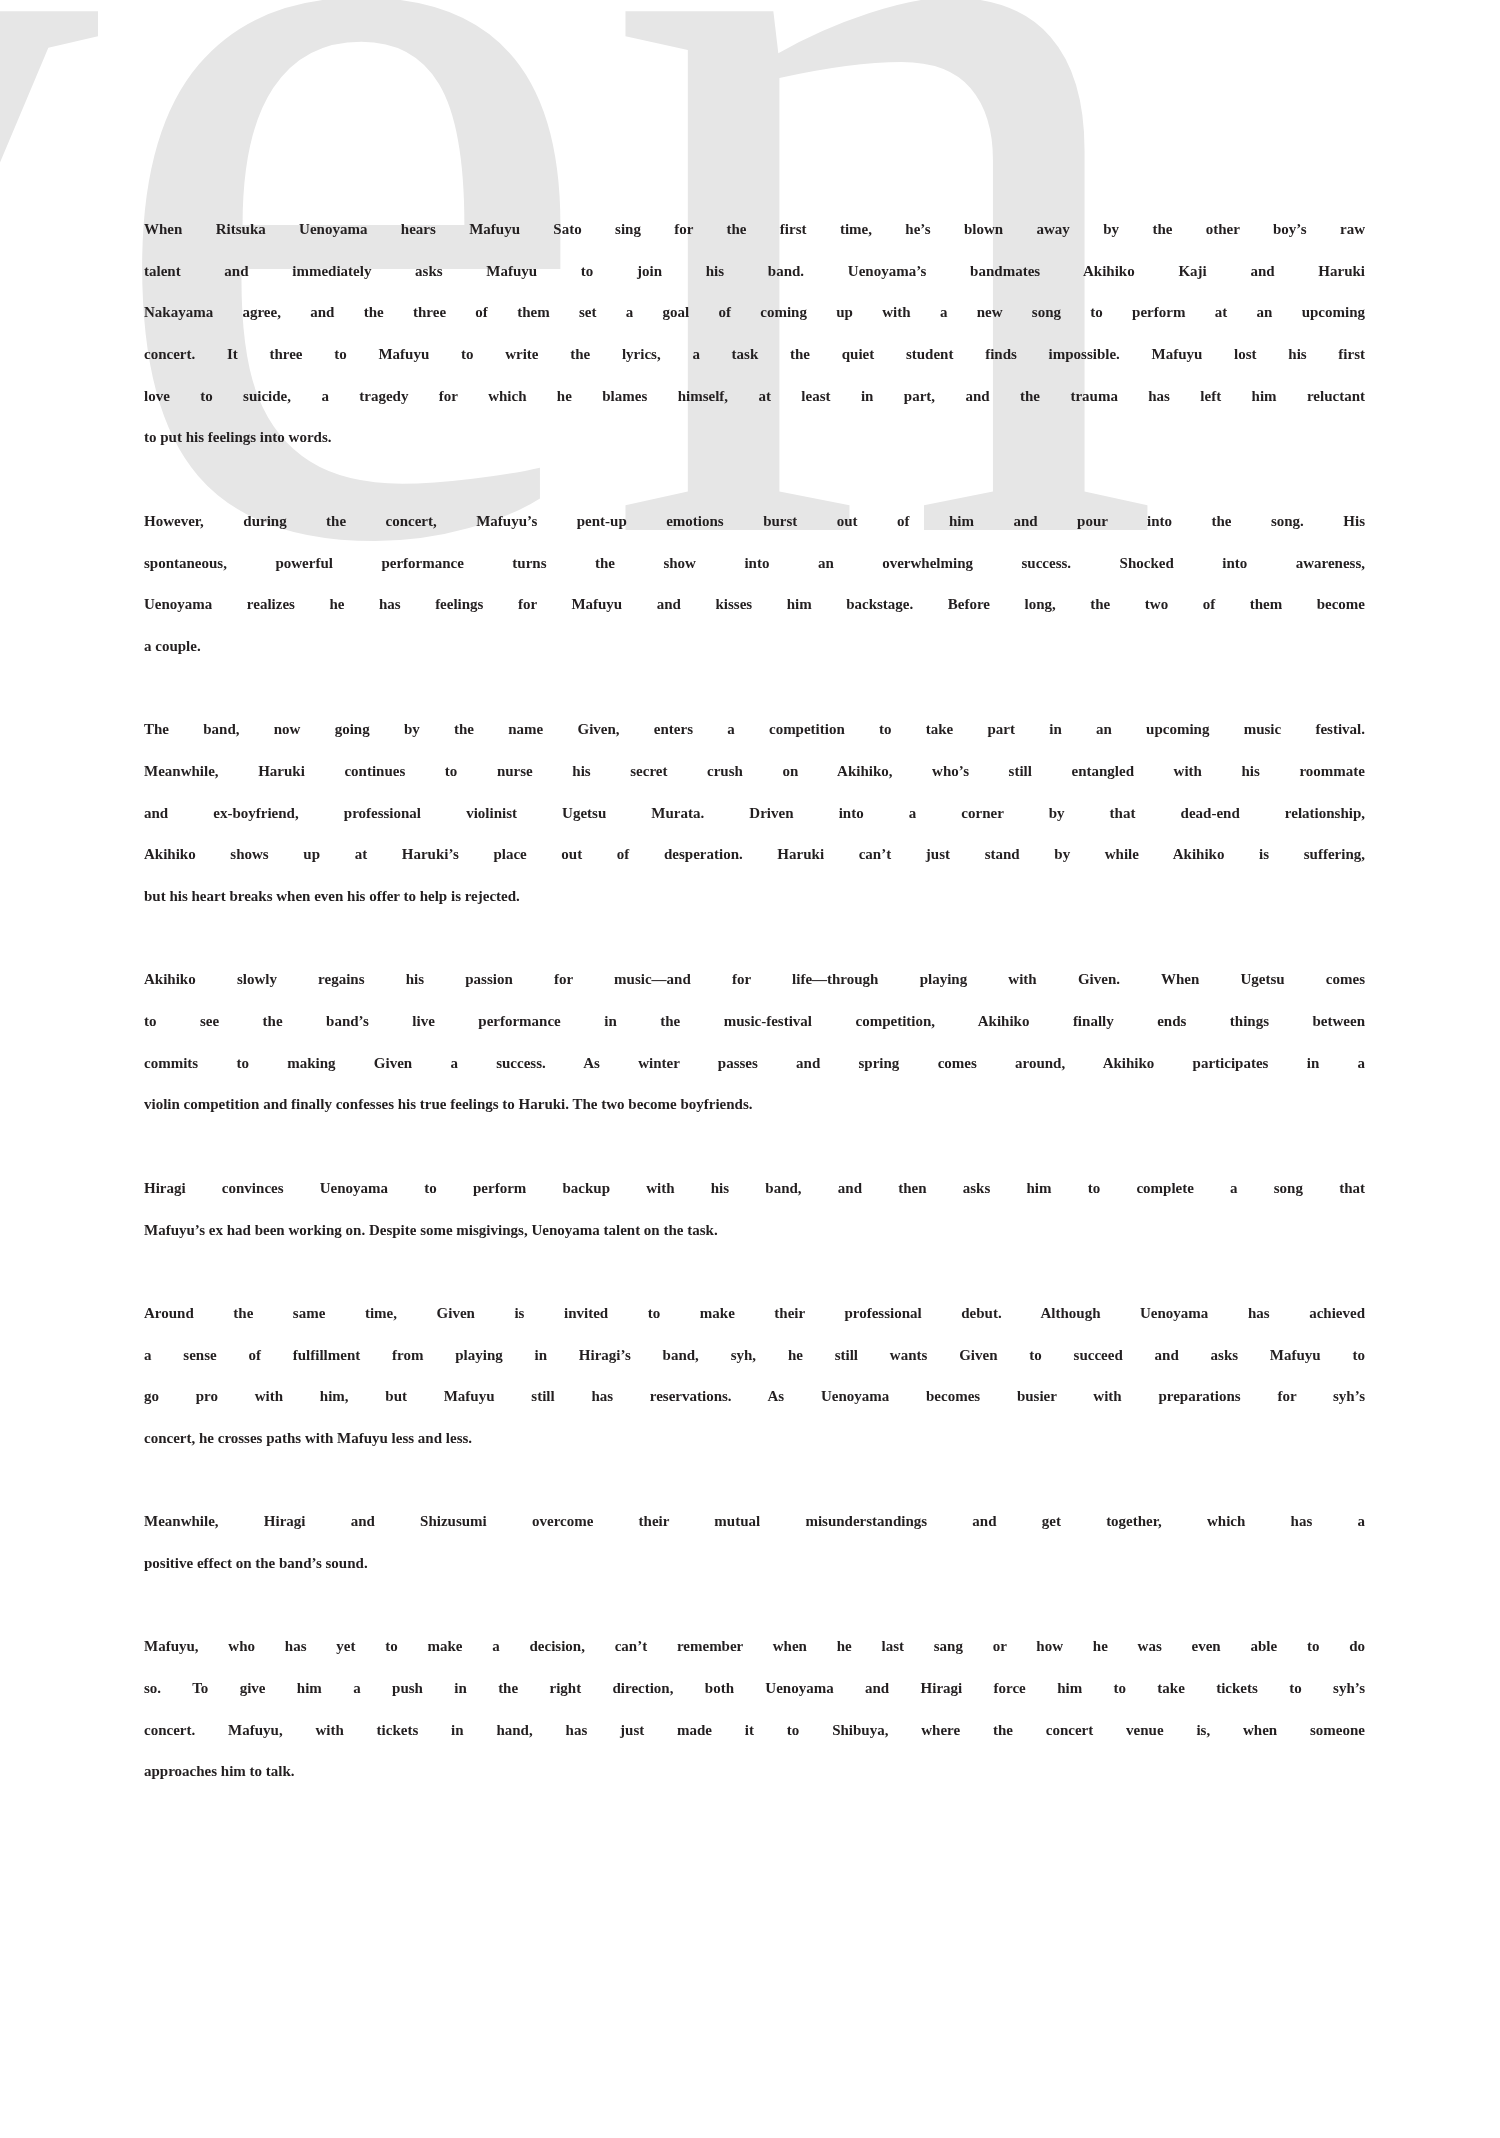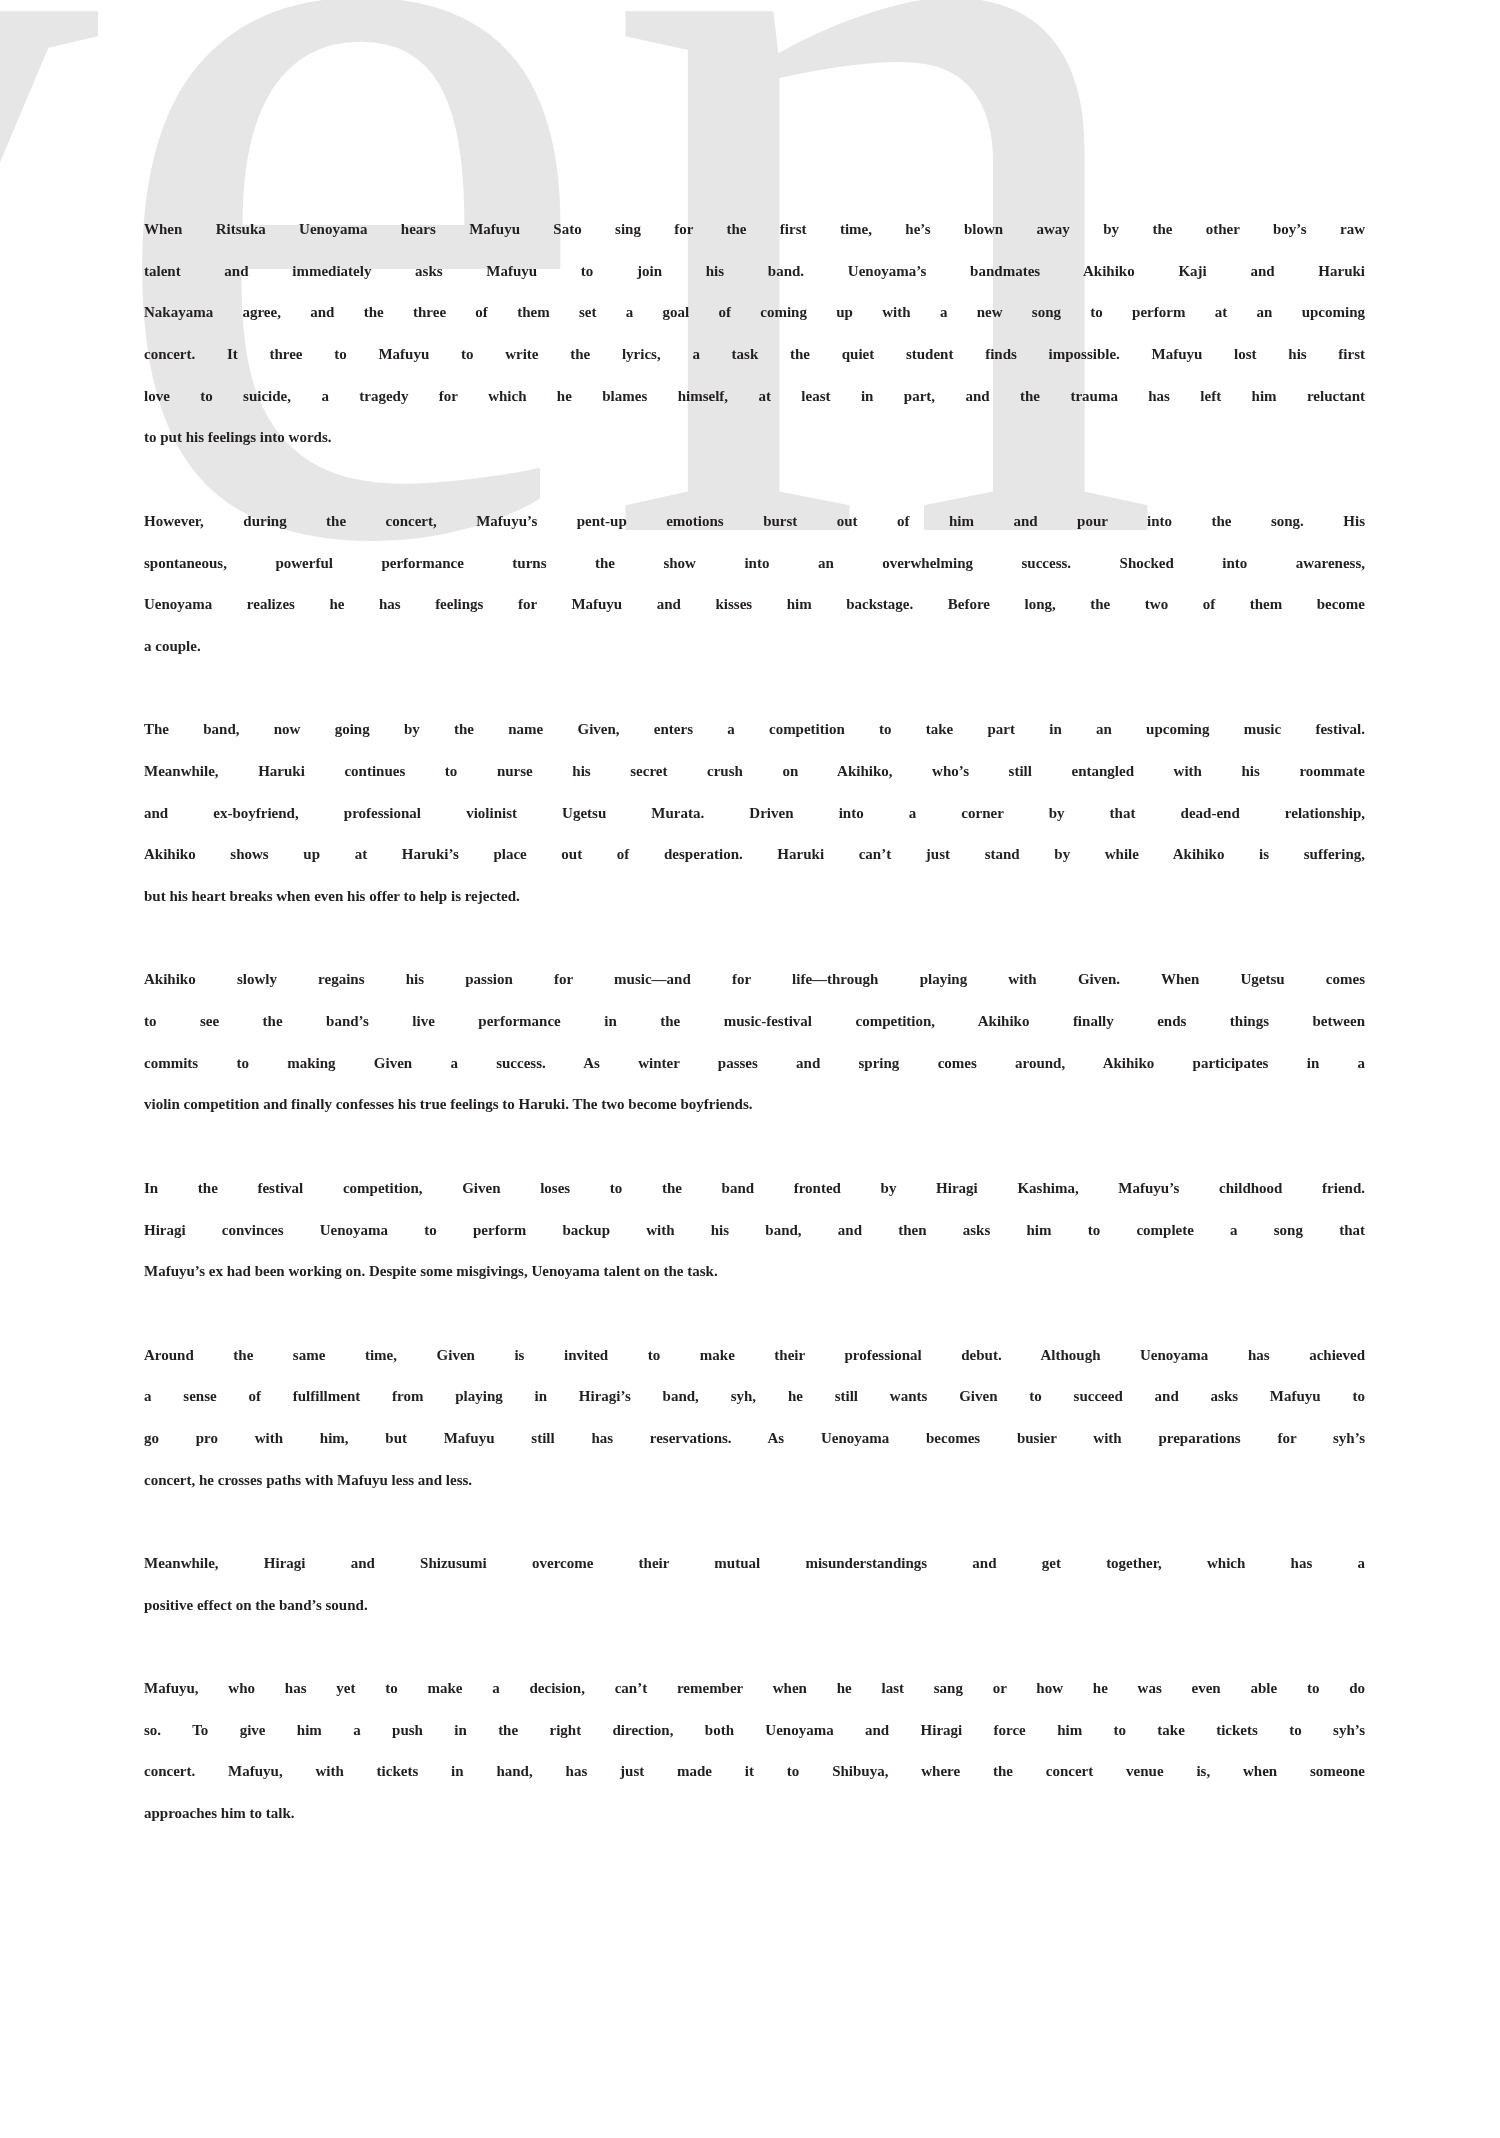--- a/index.html
+++ b/index.html
@@ -84,21 +84,20 @@
   </p>
 
   <p class="para">
     <span class="line">Akihiko slowly regains his passion for music—and for life—through playing with Given. When Ugetsu comes</span>
     <span class="line">to see the band’s live performance in the music-festival competition, Akihiko finally ends things between</span>
     <span class="line">commits to making Given a success. As winter passes and spring comes around, Akihiko participates in a</span>
     <span class="line last">violin competition and finally confesses his true feelings to Haruki. The two become boyfriends.</span>
   </p>
 
   <p class="para">
-    <span class="line">In the festival competition, Given loses to the band fronted by Hiragi Kashima, Mafuyu’s childhood friend.</span>
     <span class="line">Hiragi convinces Uenoyama to perform backup with his band, and then asks him to complete a song that</span>
     <span class="line last">Mafuyu’s ex had been working on. Despite some misgivings, Uenoyama talent on the task.</span>
   </p>
 
   <p class="para">
     <span class="line">Around the same time, Given is invited to make their professional debut. Although Uenoyama has achieved</span>
     <span class="line">a sense of fulfillment from playing in Hiragi’s band, syh, he still wants Given to succeed and asks Mafuyu to</span>
     <span class="line">go pro with him, but Mafuyu still has reservations. As Uenoyama becomes busier with preparations for syh’s</span>
     <span class="line last">concert, he crosses paths with Mafuyu less and less.</span>
   </p>

